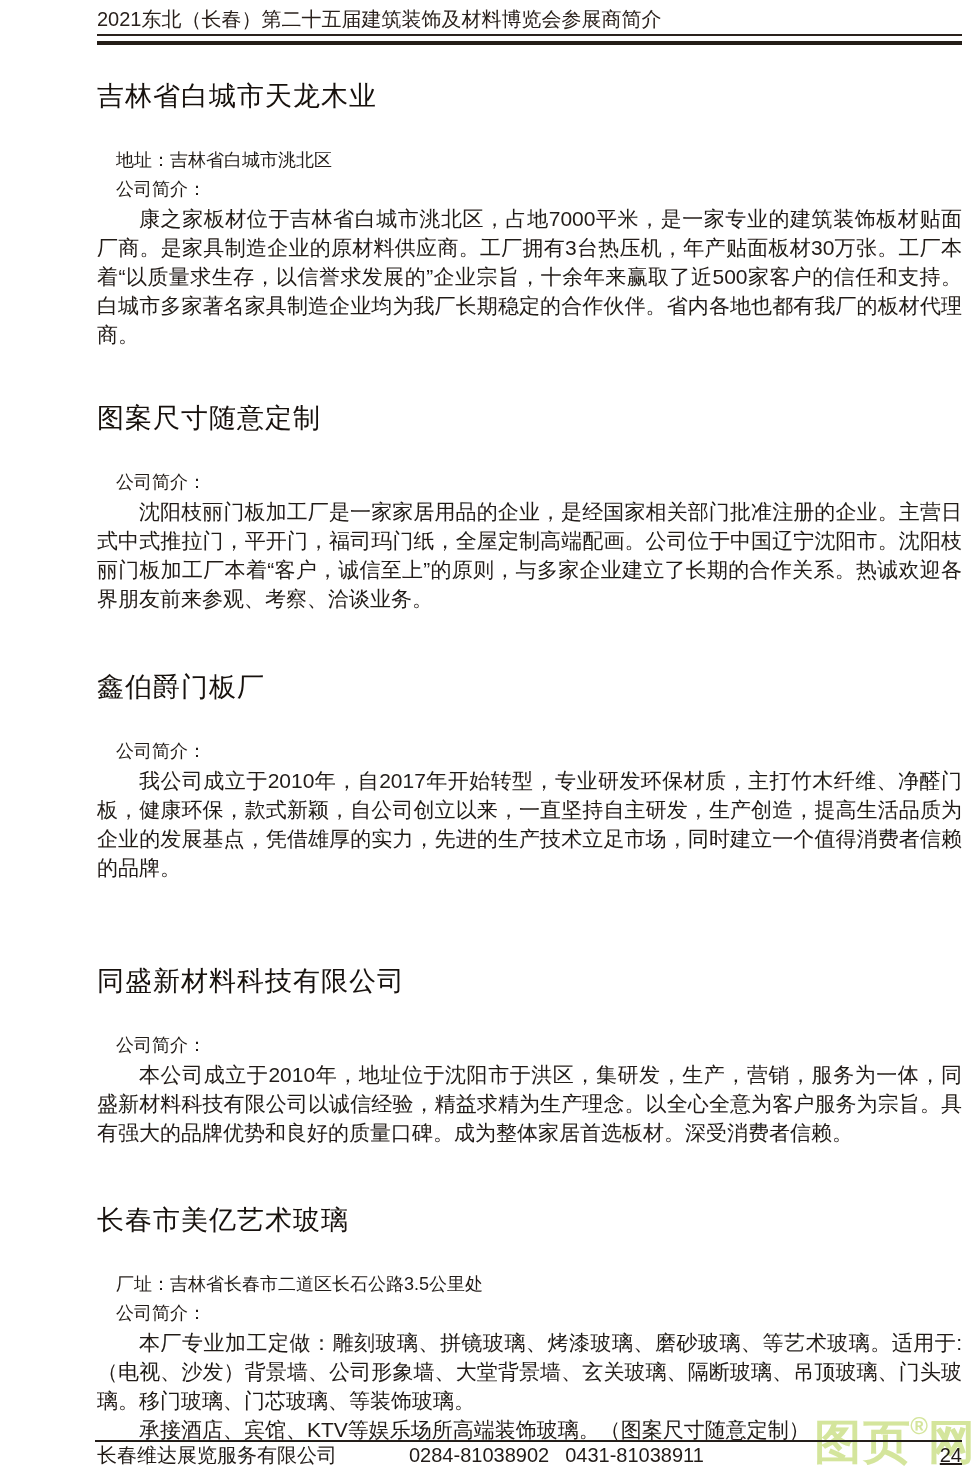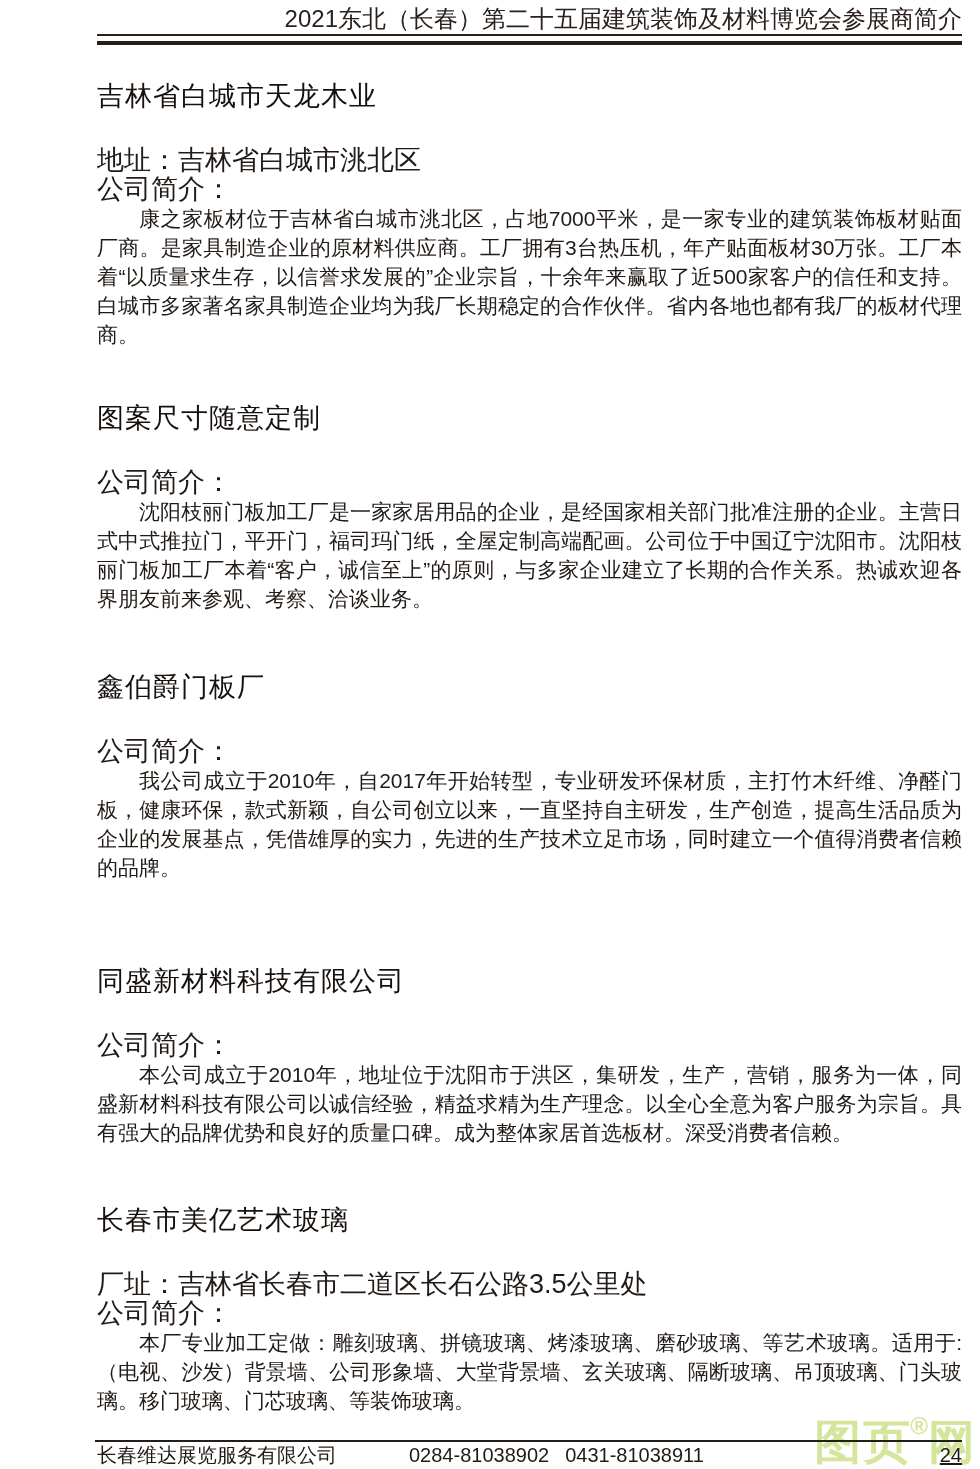--- a/index.html
+++ b/index.html
@@ -7,34 +7,34 @@
     width: 980px; height: 1469px;
     background: #ffffff;
     color: #211b17;
     font-family: "Liberation Sans", "DejaVu Sans", sans-serif;
     position: relative;
     overflow: hidden;
   }
   .content { padding: 6px 18px 0 97px; }
 
   .hdr {
-    display: flex; justify-content: flex-end; align-items: flex-start;
-    font-size: 24px; line-height: 22px; color: #2a211c;
+    display: flex; justify-content: flex-start; align-items: flex-start;
+    font-size: 20px; line-height: 22px; color: #2a211c;
     padding-top: 2px;
   }
   .rule-thin  { margin-top: 4px; height: 2px; background: #2a211c; }
   .rule-thick { margin-top: 5px; height: 4px; background: #241d18; }
 
   .section { }
   .sec-title {
     font-size: 27px; font-weight: normal; letter-spacing: 1px;
     line-height: 31px; color: #17110d;
   }
   .sec-meta { margin-top: 34px; }
-  .meta-line { font-size: 27px; line-height: 29px; }
+  .meta-line { font-size: 18px; line-height: 29px; margin-left: 19px; }
   .sec-body p {
     margin: 0; font-size: 21px; line-height: 29px;
     text-align: justify; text-indent: 2em;
   }
 
   .footer-rule {
     position: absolute; left: 95px; right: 18px; bottom: 27px;
     height: 2px; background: #241e1a; z-index: 2;
   }
   .footer-row {
@@ -112,20 +112,21 @@
   </div>
 
   <div class="section" style="margin-top:58px">
     <div class="sec-title">长春市美亿艺术玻璃</div>
     <div class="sec-meta">
       <div class="meta-line">厂址：吉林省长春市二道区长石公路3.5公里处</div>
       <div class="meta-line">公司简介：</div>
     </div>
     <div class="sec-body">
       <p>本厂专业加工定做：雕刻玻璃、拼镜玻璃、烤漆玻璃、磨砂玻璃、等艺术玻璃。适用于:（电视、沙发）背景墙、公司形象墙、大堂背景墙、玄关玻璃、隔断玻璃、吊顶玻璃、门头玻璃。移门玻璃、门芯玻璃、等装饰玻璃。</p>
+      <p>承接酒店、宾馆、KTV等娱乐场所高端装饰玻璃。（图案尺寸随意定制）</p>
     </div>
   </div>
 
 </div>
 
 <div class="watermark">
   <span class="wm-chars">图页</span>
   <span class="wm-reg">®</span>
   <span class="wm-chars">网</span>
 </div>

